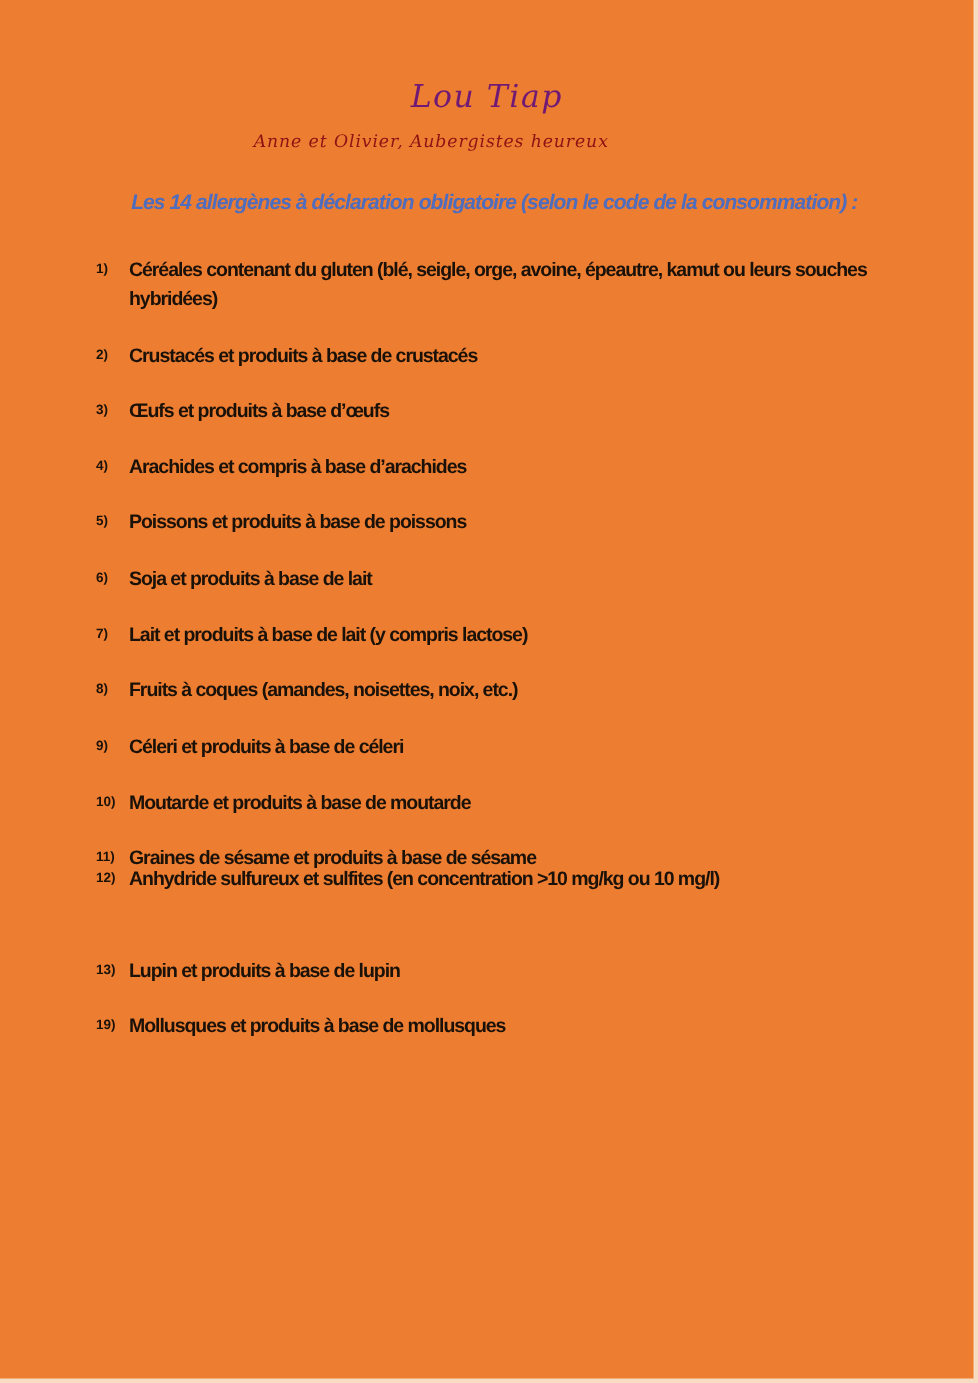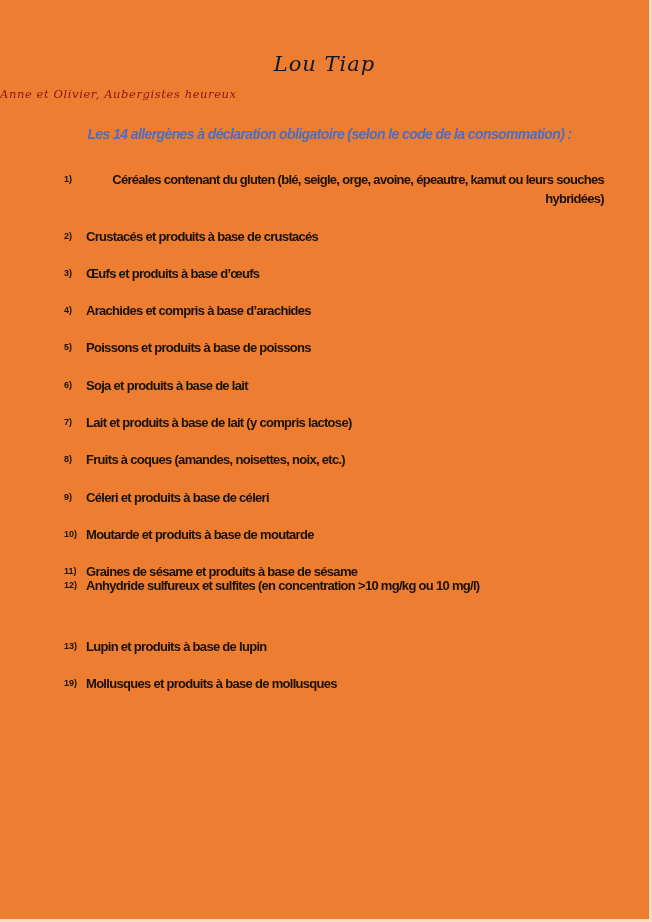--- a/index.html
+++ b/index.html
@@ -11,26 +11,26 @@
       position: absolute; left: 0; top: 0;
       width: 649px; height: 919px;
       background: #ED7D31;
     }
     .title {
       position: absolute; left: 0; width: 649px; top: 52px;
       text-align: center;
       font-family: "DejaVu Serif", serif;
       font-style: italic;
       font-size: 21px;
-      color: #0f172a;
+      color: #701a75;
       letter-spacing: 1px;
     }
     .subtitle {
       position: absolute; left: 0; width: 575px; top: 87px;
-      text-align: left;
+      text-align: center;
       font-family: "DejaVu Serif", serif;
       font-style: italic;
       font-size: 11.5px;
       color: #8B1414;
       letter-spacing: 0.6px;
     }
     .heading {
       position: absolute; left: 5px; width: 649px; top: 126px;
       text-align: center;
       font-family: "Liberation Sans", sans-serif;
@@ -51,21 +51,20 @@
     }
     .num {
       width: 22px; flex: none;
       font-size: 9px; font-weight: bold;
       padding-top: 4px;
     }
     .text {
       font-size: 13px; font-weight: bold;
       letter-spacing: -0.7px;
       line-height: 19px;
-      text-align: right;
     }
   </style>
 </head>
 <body>
 
 <div class="page">
   <div class="title">Lou Tiap</div>
   <div class="subtitle">Anne et Olivier, Aubergistes heureux</div>
   <div class="heading">Les 14 allergènes à déclaration obligatoire (selon le code de la consommation) :</div>
 

